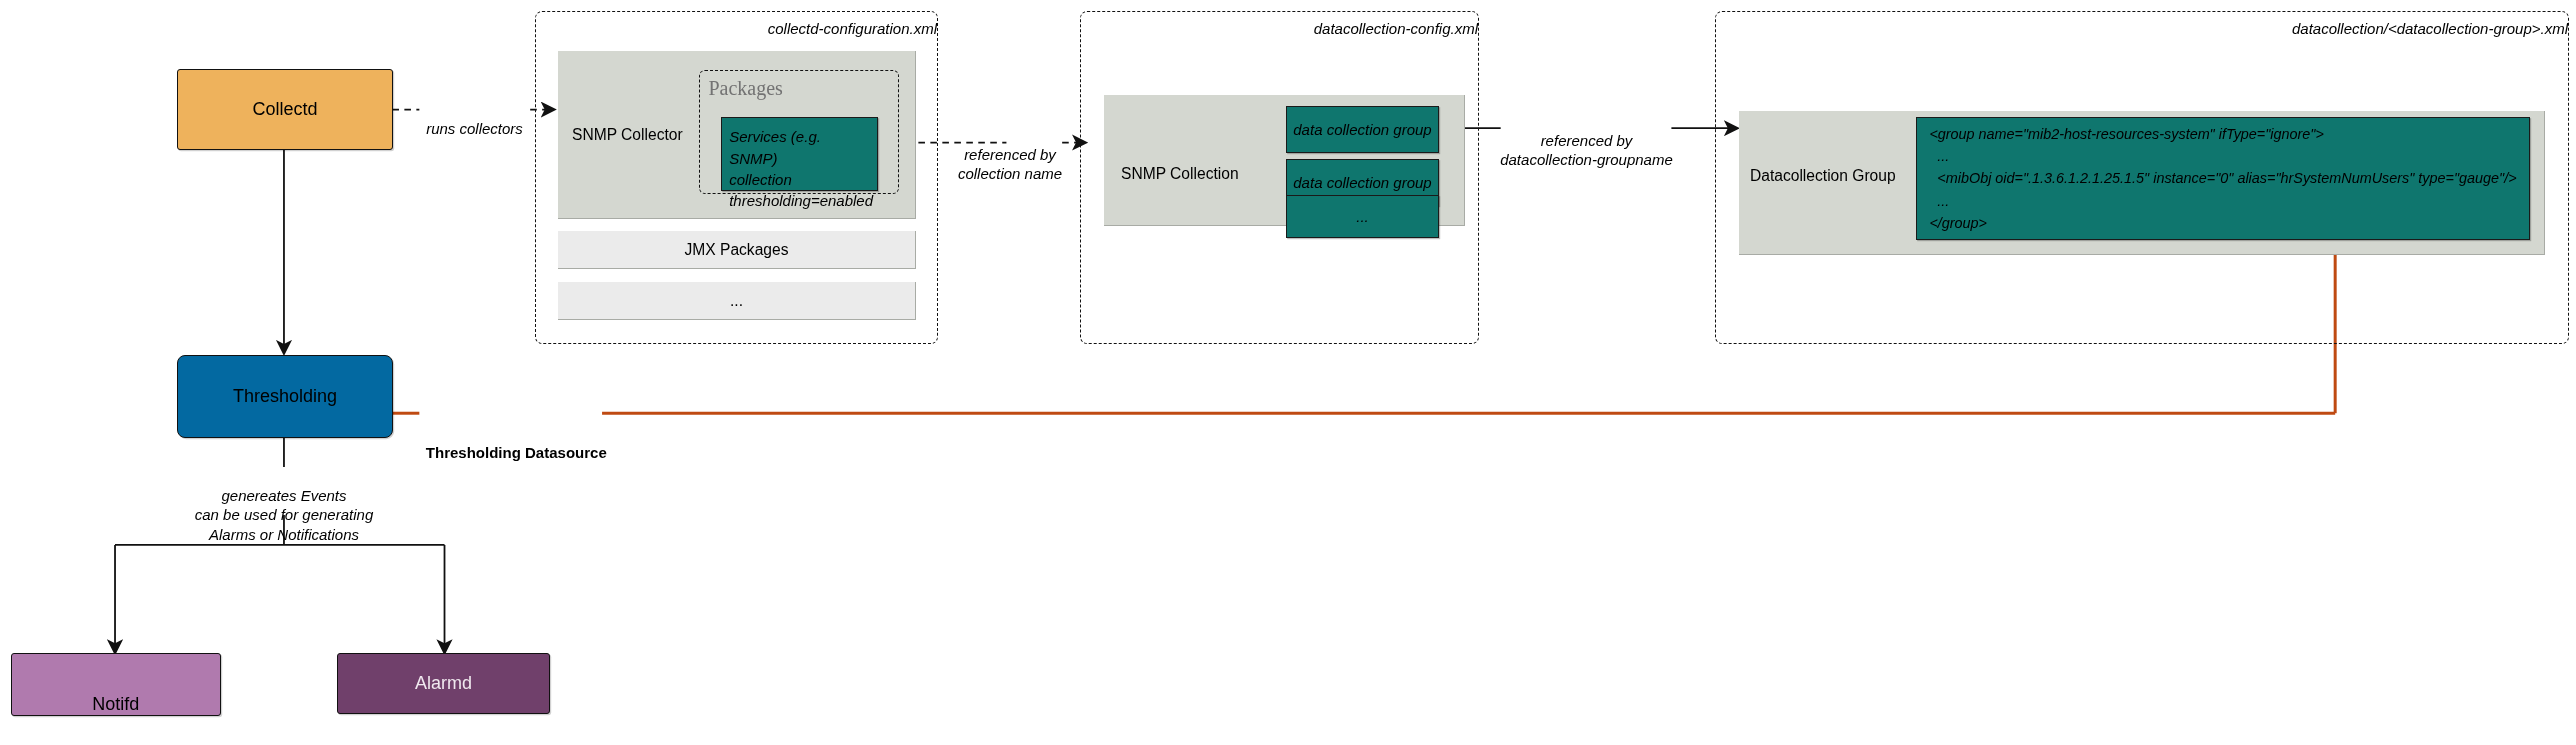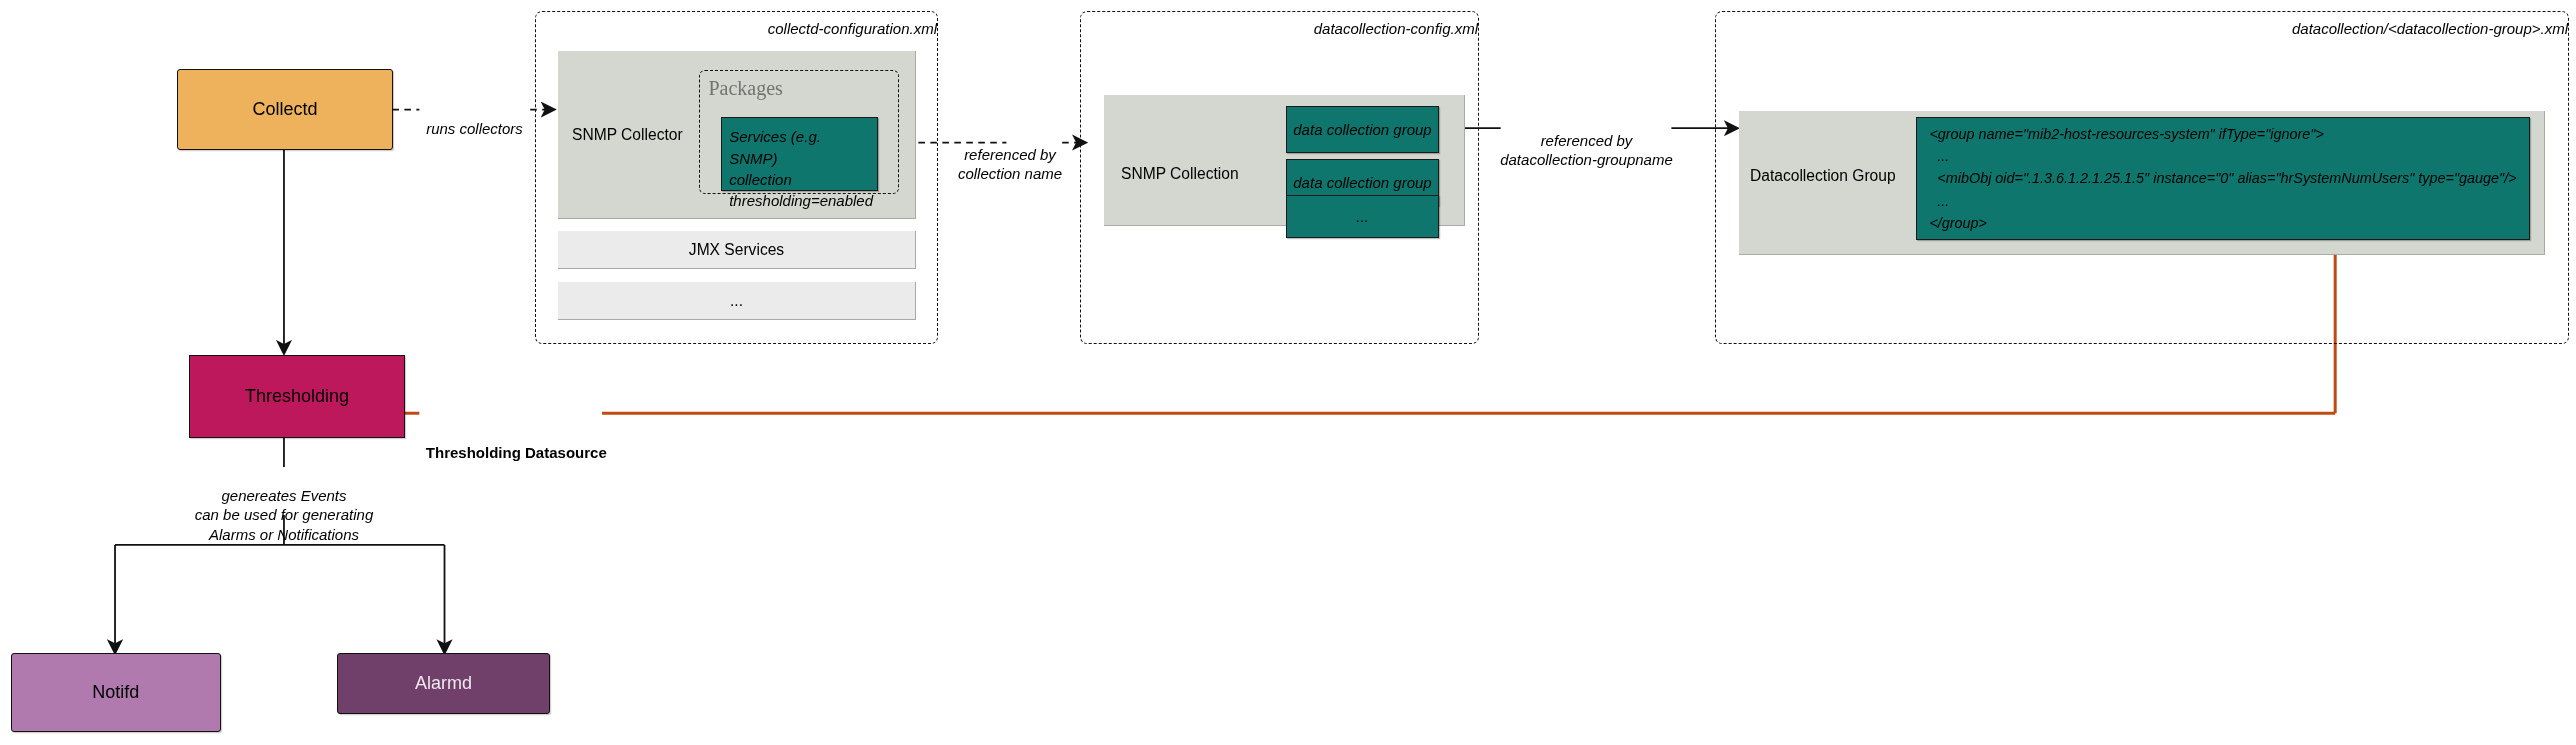--- a/index.html
+++ b/index.html
@@ -35,21 +35,21 @@
   }
   
   .proc {
     border: 1.2px solid #111111;
     border-radius: 3px;
     font-size: 18px;
     color: #000000;
     box-shadow: 1.2px 1.2px 0 rgba(0,0,0,0.18);
   }
   .proc.collectd   { background: #eeb25c; }
-  .proc.thresh     { background: #be185d; border-radius: 0; margin-left: 12px; }
+  .proc.thresh     { background: #0369a1; border-radius: 8px; }
   .proc.notifd     { background: #b07aae; }
   .proc.alarmd     { background: #70406b; }
 
   
   .filebox {
     position: absolute;
     box-sizing: border-box;
     border: 1.8px dashed #111111;
     border-radius: 7.2px;
     background: transparent;
@@ -229,21 +229,21 @@
     <div class="pkgbox-title">Packages</div>
   </div>
 
   <div class="white left-text" style="left:721px; top:117px; width:157px; height:74px;">
     <span style="white-space:pre-line;">Services (e.g. SNMP)
 collection
 thresholding=enabled</span>
   </div>
 
   <div class="lrow" style="left:558px; top:231px; width:358px; height:38px;">
-    <span>JMX Services</span>
+    <span>JMX Packages</span>
   </div>
 
   <div class="lrow" style="left:558px; top:282px; width:358px; height:38px;">
     <span>...</span>
   </div>
 
   <div class="elabel" style="left:950px; top:125px; width:120px;">
     <span>referenced by
 collection name</span>
   </div>
@@ -294,21 +294,21 @@
   <div class="elabel bold" style="left:418px; top:423px; width:187px;">
     <span>Thresholding Datasource</span>
   </div>
 
   <div class="elabel" style="left:194px; top:466px; width:180px;">
     <span>genereates Events
 can be used for generating
 Alarms or Notifications</span>
   </div>
 
-  <div class="node proc notifd" style="left:10.8px; top:653px; width:210px; height:79px;">
+  <div class="node proc notifd" style="left:10.8px; top:653px; width:210px; height:63px;align-items:flex-end;">
     <span>Notifd</span>
   </div>
 
   <div class="node proc alarmd" style="left:337px; top:653px; width:213px; height:61px;">
     <span style="color:#f0e8ef;">Alarmd</span>
   </div>
 
 </div>
 
 

